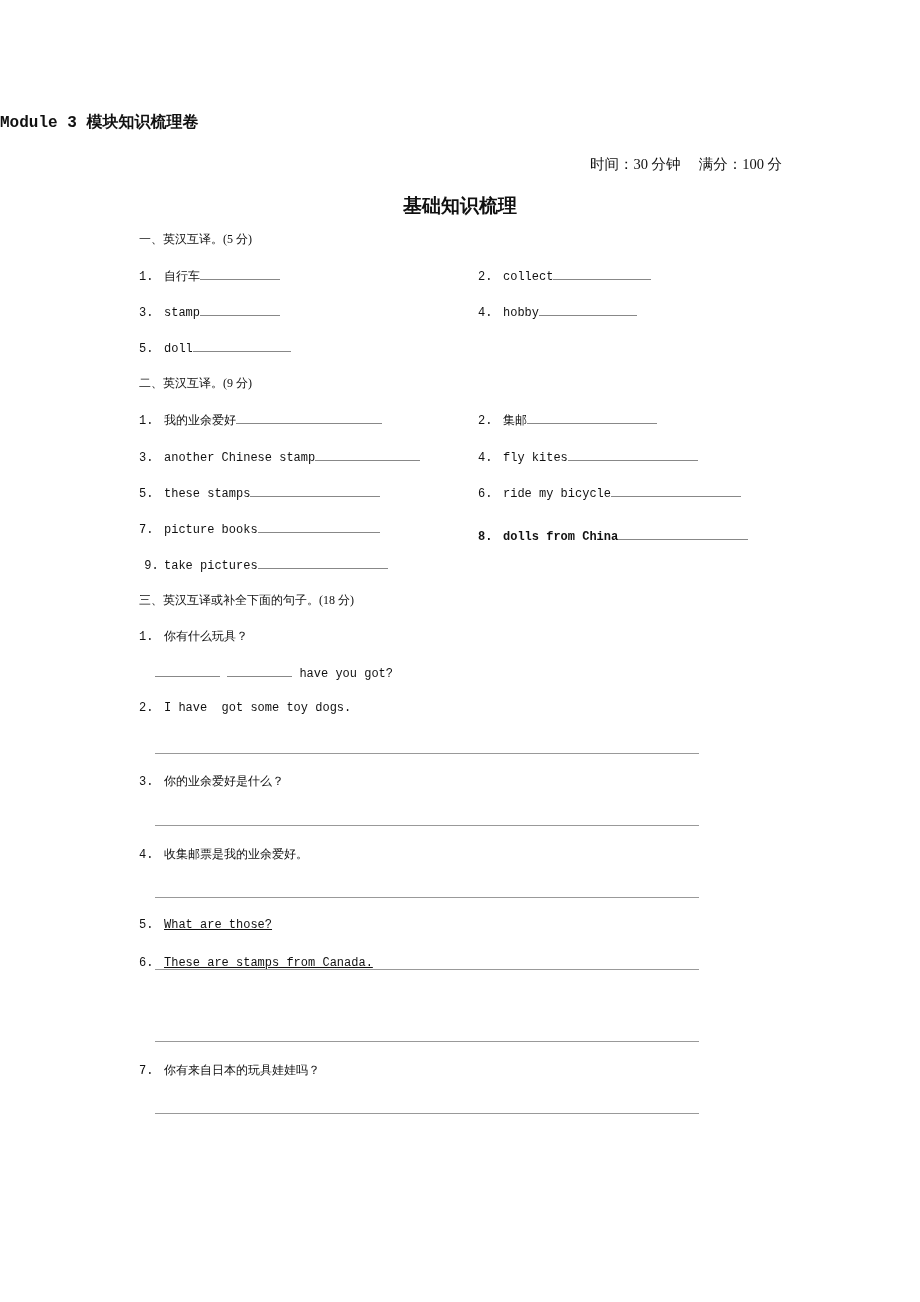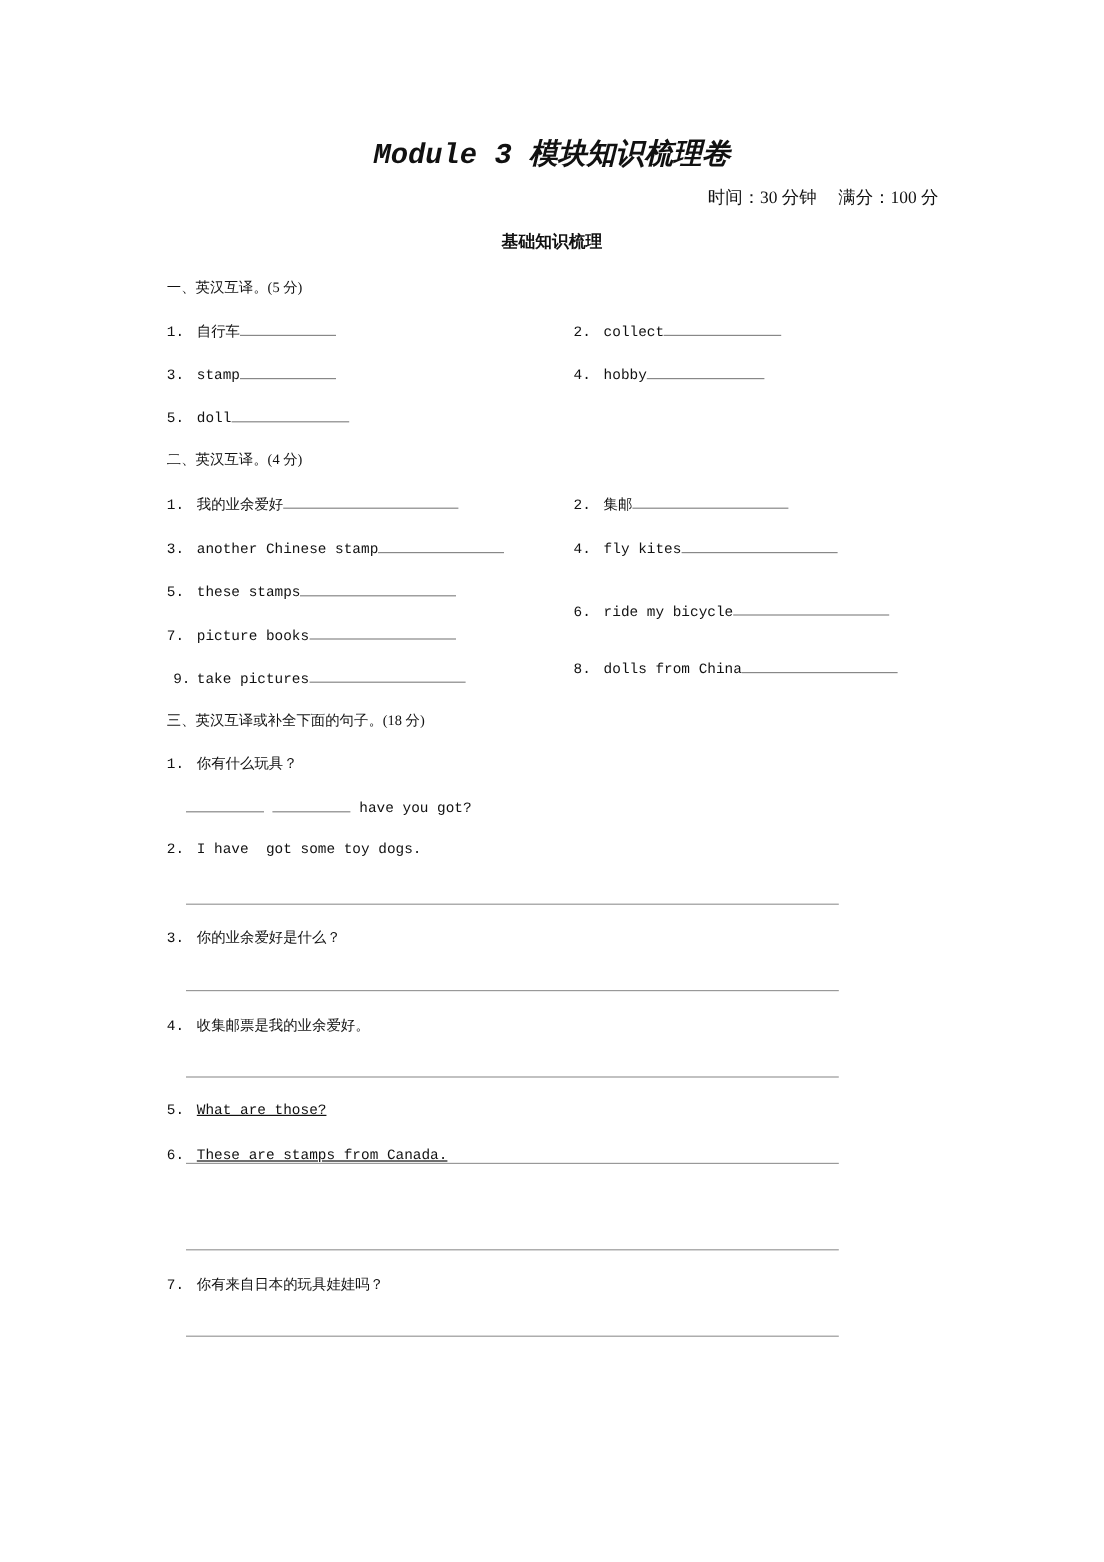--- a/index.html
+++ b/index.html
@@ -1,22 +1,22 @@
 <!DOCTYPE html>
 <html><head>
 <meta charset="utf-8">
 <style>
   html, body { margin: 0; padding: 0; background: #ffffff; }
   body { width: 920px; height: 1302px; position: relative; overflow: hidden; color: #111; }
   .mono { font-family: "Liberation Mono", "DejaVu Sans Mono", monospace; }
   .serif { font-family: "Liberation Serif", "DejaVu Serif", serif; }
   .abs { position: absolute; white-space: nowrap; }
-  .title { left: 0; width: 920px; text-align: center; top: 112px; font-size: 24px; font-weight: bold; font-style: italic; }
+  .title { left: 0; width: 920px; top: 112px; font-size: 16px; font-weight: bold; }
   .meta { right: 138px; top: 155px; font-size: 14.5px; }
-  .subtitle { left: 0; width: 920px; text-align: center; top: 193px; font-size: 14px; font-weight: bold; }
+  .subtitle { left: 0; width: 920px; text-align: center; top: 193px; font-size: 19px; font-weight: bold; }
   .line { font-size: 12px; }
   .blank { display: inline-block; border-bottom: 1px solid #888; height: 12px; vertical-align: baseline; }
   .answer-line { position: absolute; left: 155px; width: 544px; border-bottom: 1px solid #999; height: 0; }
   .num { display: inline-block; width: 25px; }
 </style>
 </head>
 <body>
 
 <div>
 
@@ -35,44 +35,44 @@
   <div class="abs line mono" style="left:139px;top:303px;">
     <span class="num">3.</span><span>stamp</span><span class="blank" style="width:80px"></span>
   </div>
   <div class="abs line mono" style="left:478px;top:303px;">
     <span class="num">4.</span><span>hobby</span><span class="blank" style="width:98px"></span>
   </div>
   <div class="abs line mono" style="left:139px;top:339px;">
     <span class="num">5.</span><span>doll</span><span class="blank" style="width:98px"></span>
   </div>
 
-  <div class="abs line serif" style="left:139px;top:375px;">二、英汉互译。(4 分)</div>
+  <div class="abs line serif" style="left:139px;top:375px;">二、英汉互译。(9 分)</div>
 
   <div class="abs line mono" style="left:139px;top:411px;">
     <span class="num">1.</span><span>我的业余爱好</span><span class="blank" style="width:146px"></span>
   </div>
   <div class="abs line mono" style="left:478px;top:411px;">
     <span class="num">2.</span><span>集邮</span><span class="blank" style="width:130px"></span>
   </div>
   <div class="abs line mono" style="left:139px;top:448px;font-family:Liberation Mono, monospace;">
     <span class="num">3.</span><span>another Chinese stamp</span><span class="blank" style="width:105px"></span>
   </div>
   <div class="abs line mono" style="left:478px;top:448px;">
     <span class="num">4.</span><span>fly kites</span><span class="blank" style="width:130px"></span>
   </div>
   <div class="abs line mono" style="left:139px;top:484px;">
     <span class="num">5.</span><span>these stamps</span><span class="blank" style="width:130px"></span>
   </div>
-  <div class="abs line mono" style="left:478px;top:500px;">
+  <div class="abs line mono" style="left:478px;top:484px;">
     <span class="num">6.</span><span>ride my bicycle</span><span class="blank" style="width:130px"></span>
   </div>
   <div class="abs line mono" style="left:139px;top:520px;">
     <span class="num">7.</span><span>picture books</span><span class="blank" style="width:122px"></span>
   </div>
-  <div class="abs line mono" style="left:478px;top:548px;">
+  <div class="abs line mono" style="left:478px;top:527px;font-weight:bold;">
     <span class="num">8.</span><span>dolls from China</span><span class="blank" style="width:130px"></span>
   </div>
   <div class="abs line mono" style="left:139px;top:556px;text-align:center;">
     <span class="num">9.</span><span>take pictures</span><span class="blank" style="width:130px"></span>
   </div>
 
   <div class="abs line serif" style="left:139px;top:592px;">三、英汉互译或补全下面的句子。(18 分)</div>
 
   <div class="abs line mono" style="left:139px;top:628px;">
     <span class="num">1.</span><span>你有什么玩具？</span>

